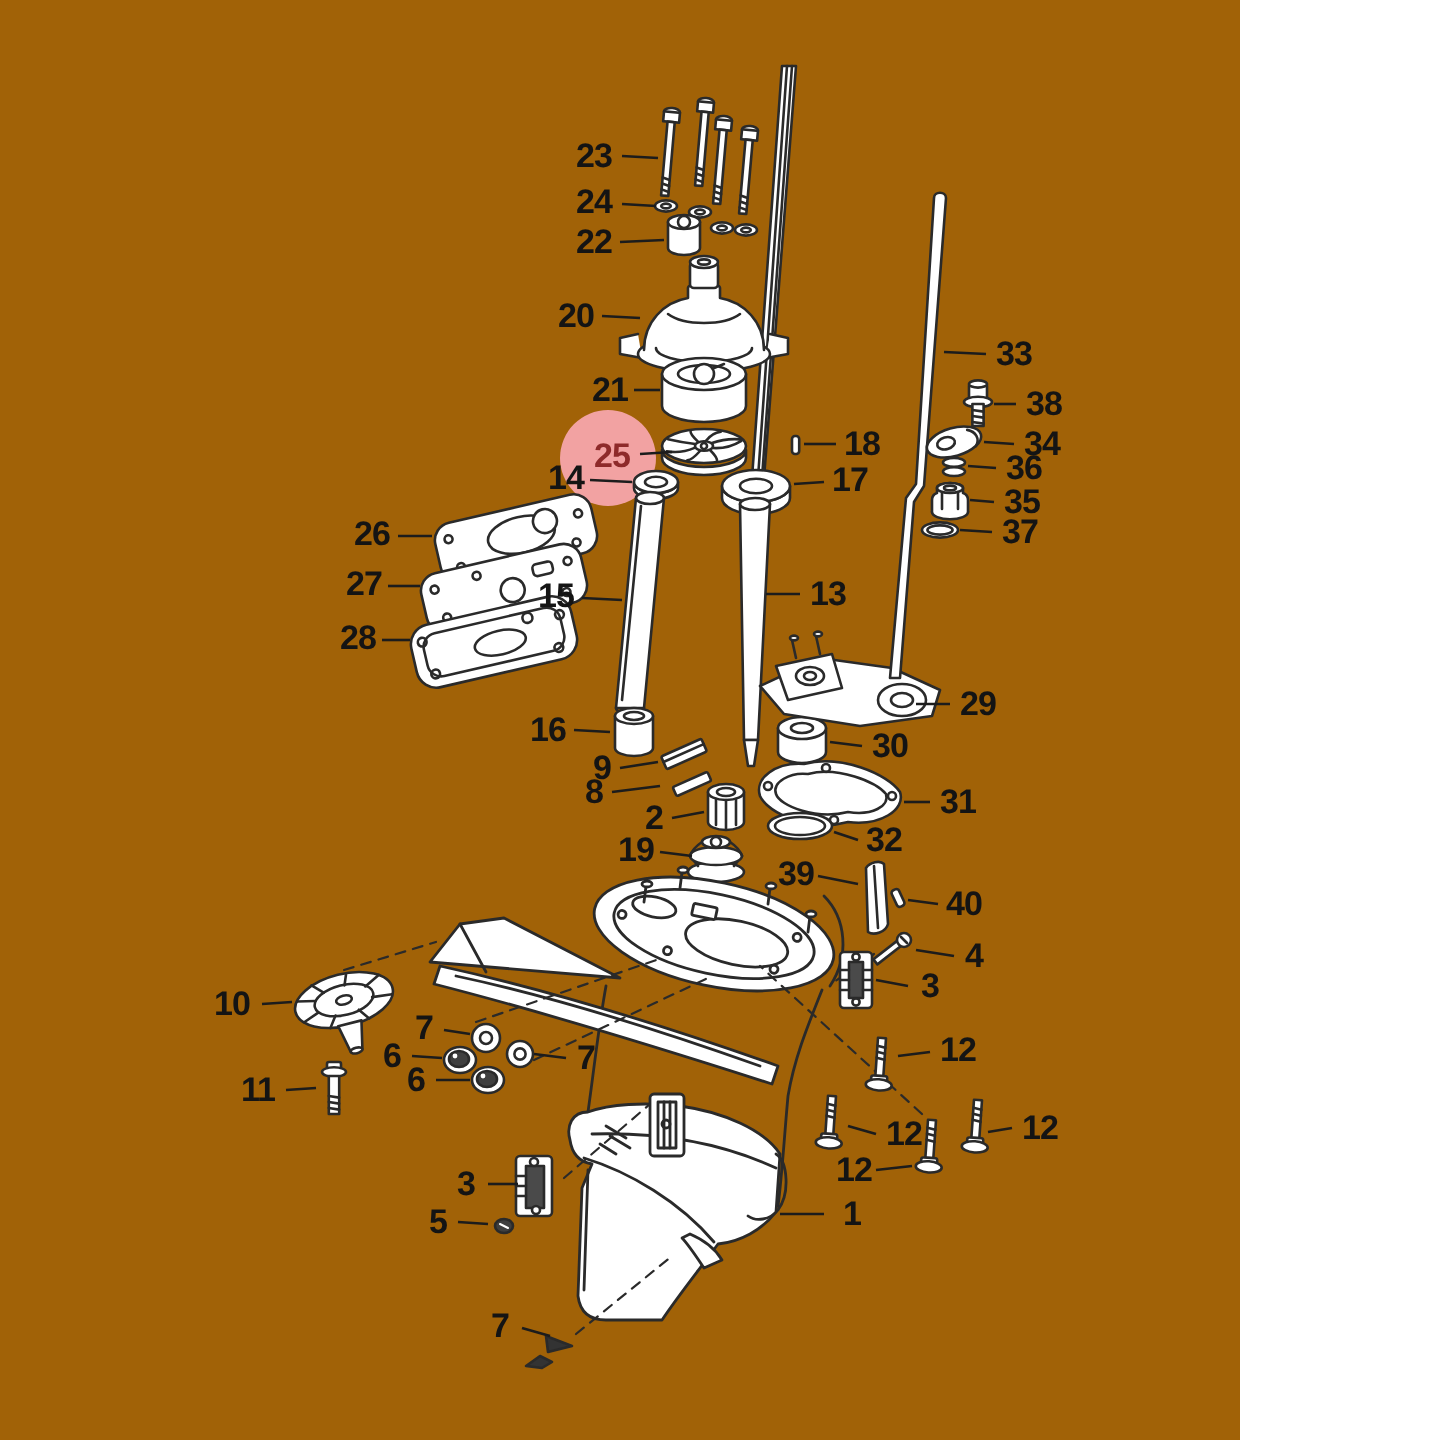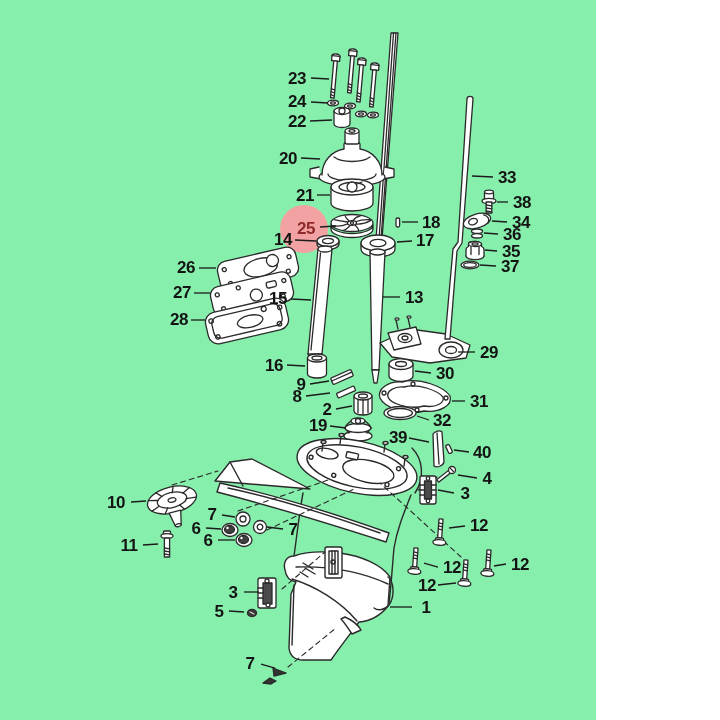--- a/index.html
+++ b/index.html
@@ -1,16 +1,16 @@
 <!DOCTYPE html>
 <html><head>
 <meta charset="utf-8">
 <style>
   html,body{margin:0;padding:0;background:#ffffff;}
-  .stage{position:relative;width:596px;height:720px;background:#86efac;overflow:hidden;}
+  .stage{position:relative;width:596px;height:720px;background:#a16207;overflow:hidden;padding-left:24px;}
   svg{position:absolute;left:0;top:0;}
   .part-label{
     font-family:"Liberation Sans","DejaVu Sans",sans-serif;
     font-weight:bold;
     font-size:17px;
     letter-spacing:-0.5px;
   }
   .leader{stroke:#1c1c1c;stroke-width:1.3;}
 </style>
 </head>

